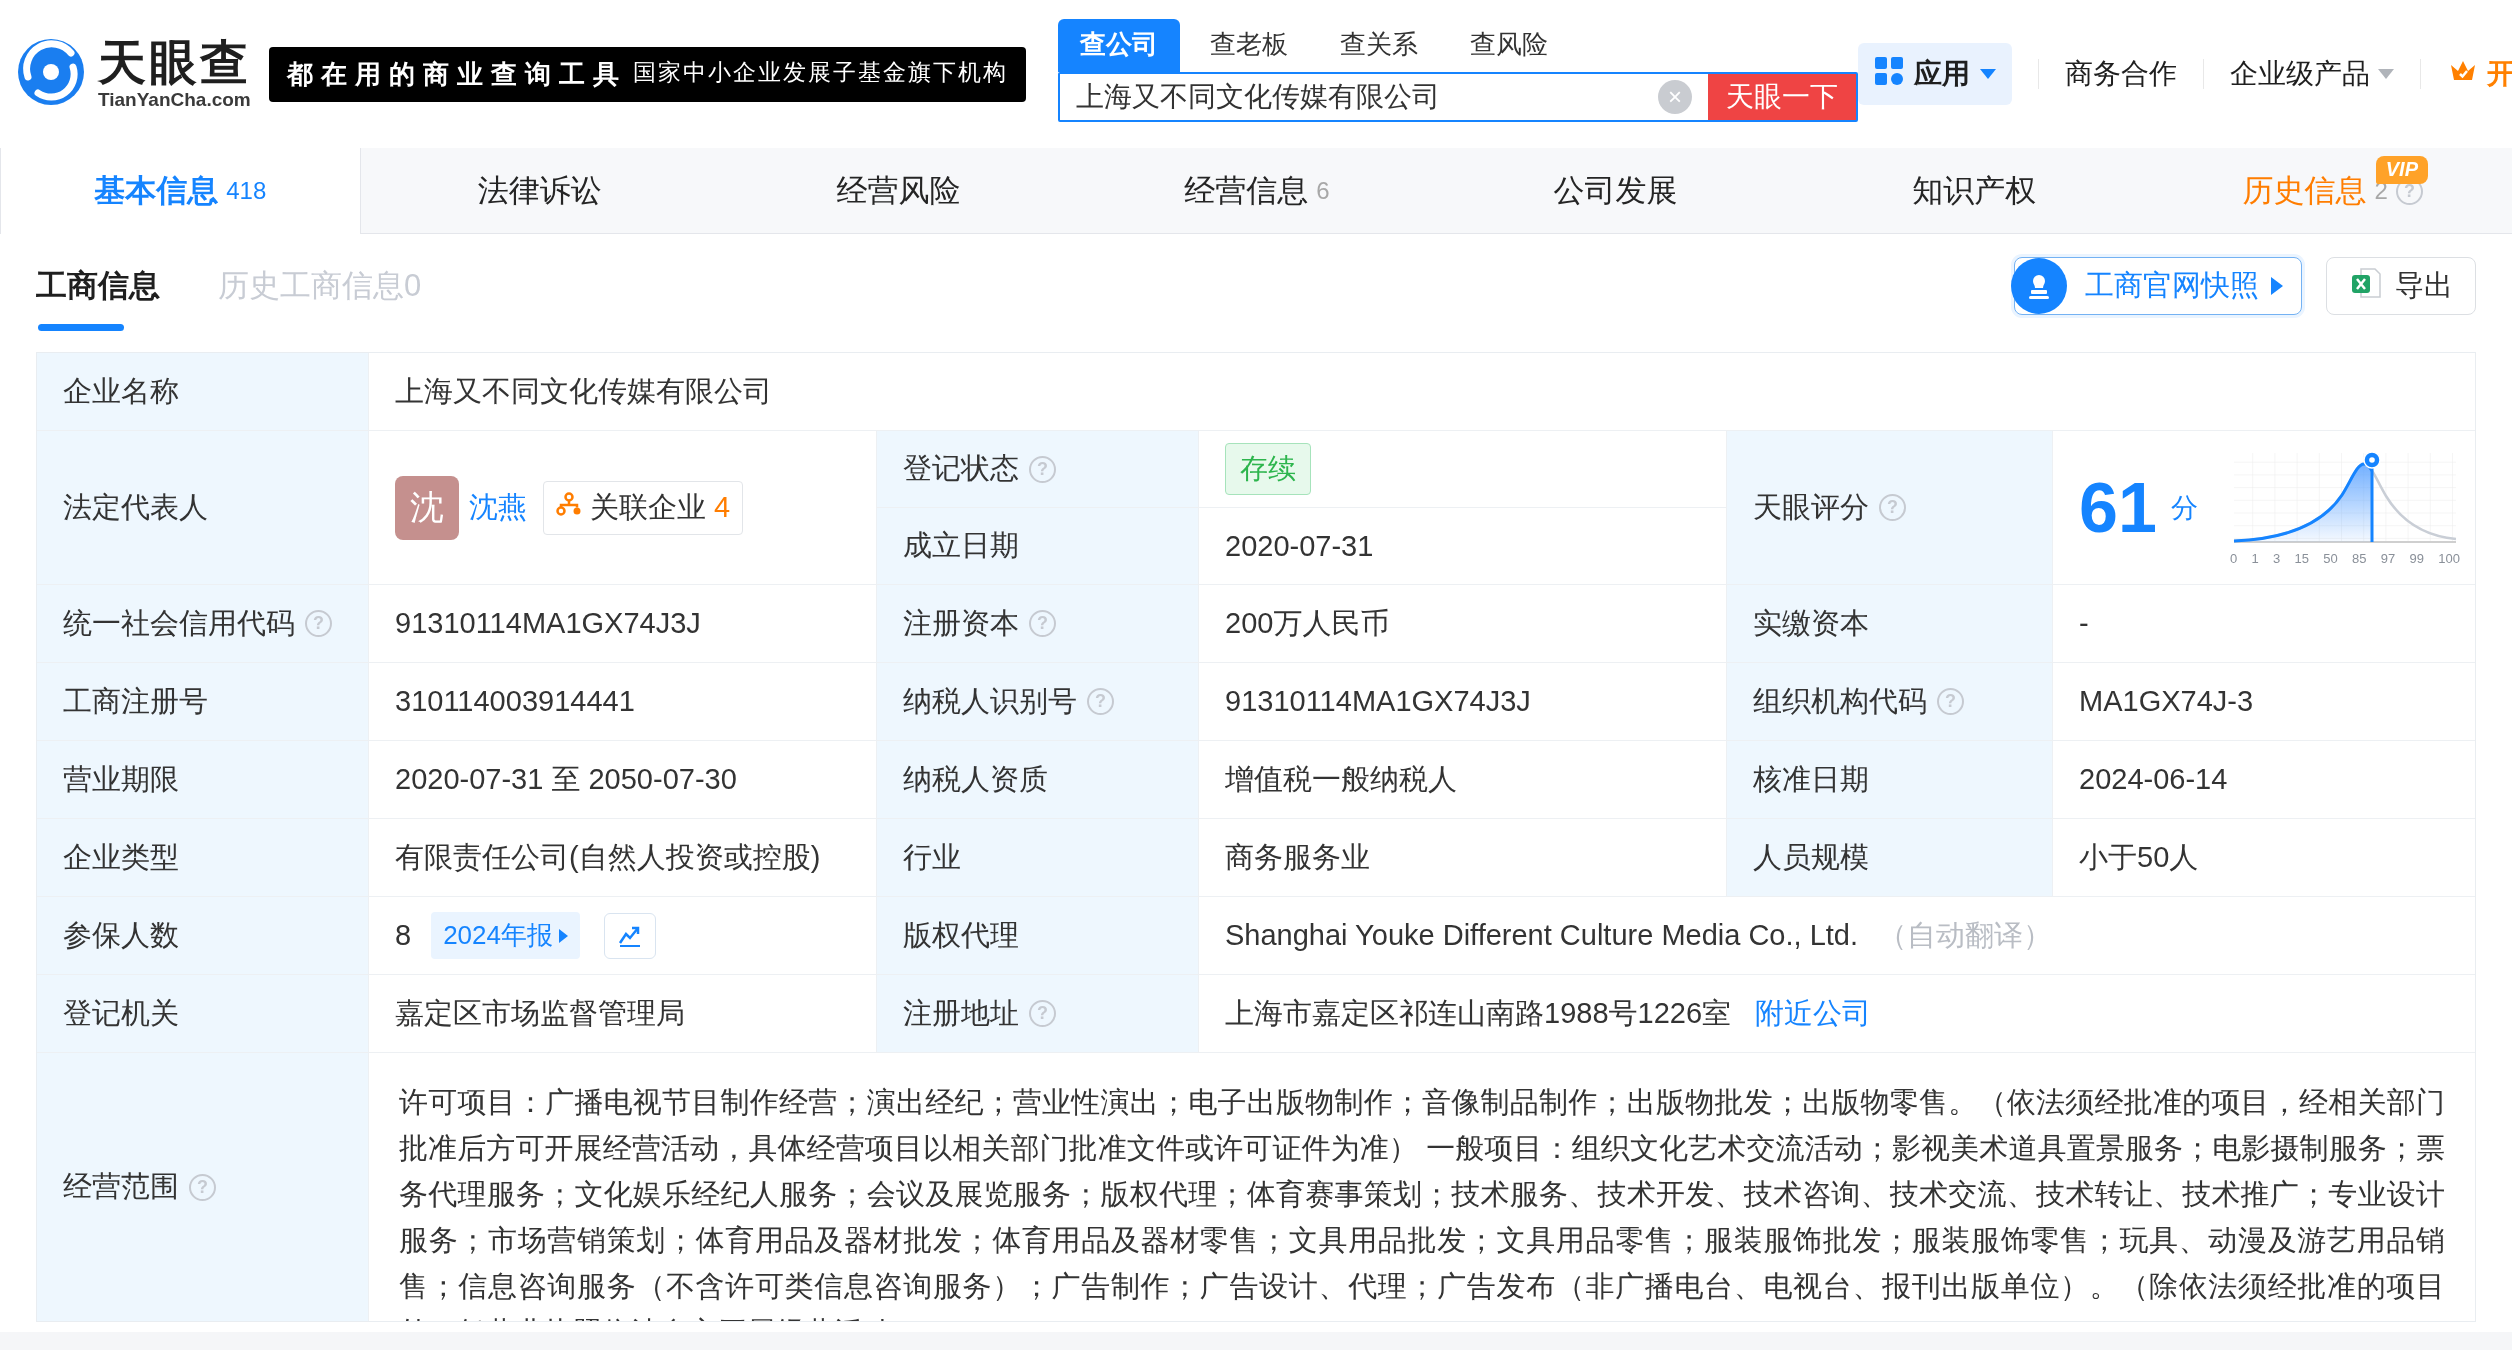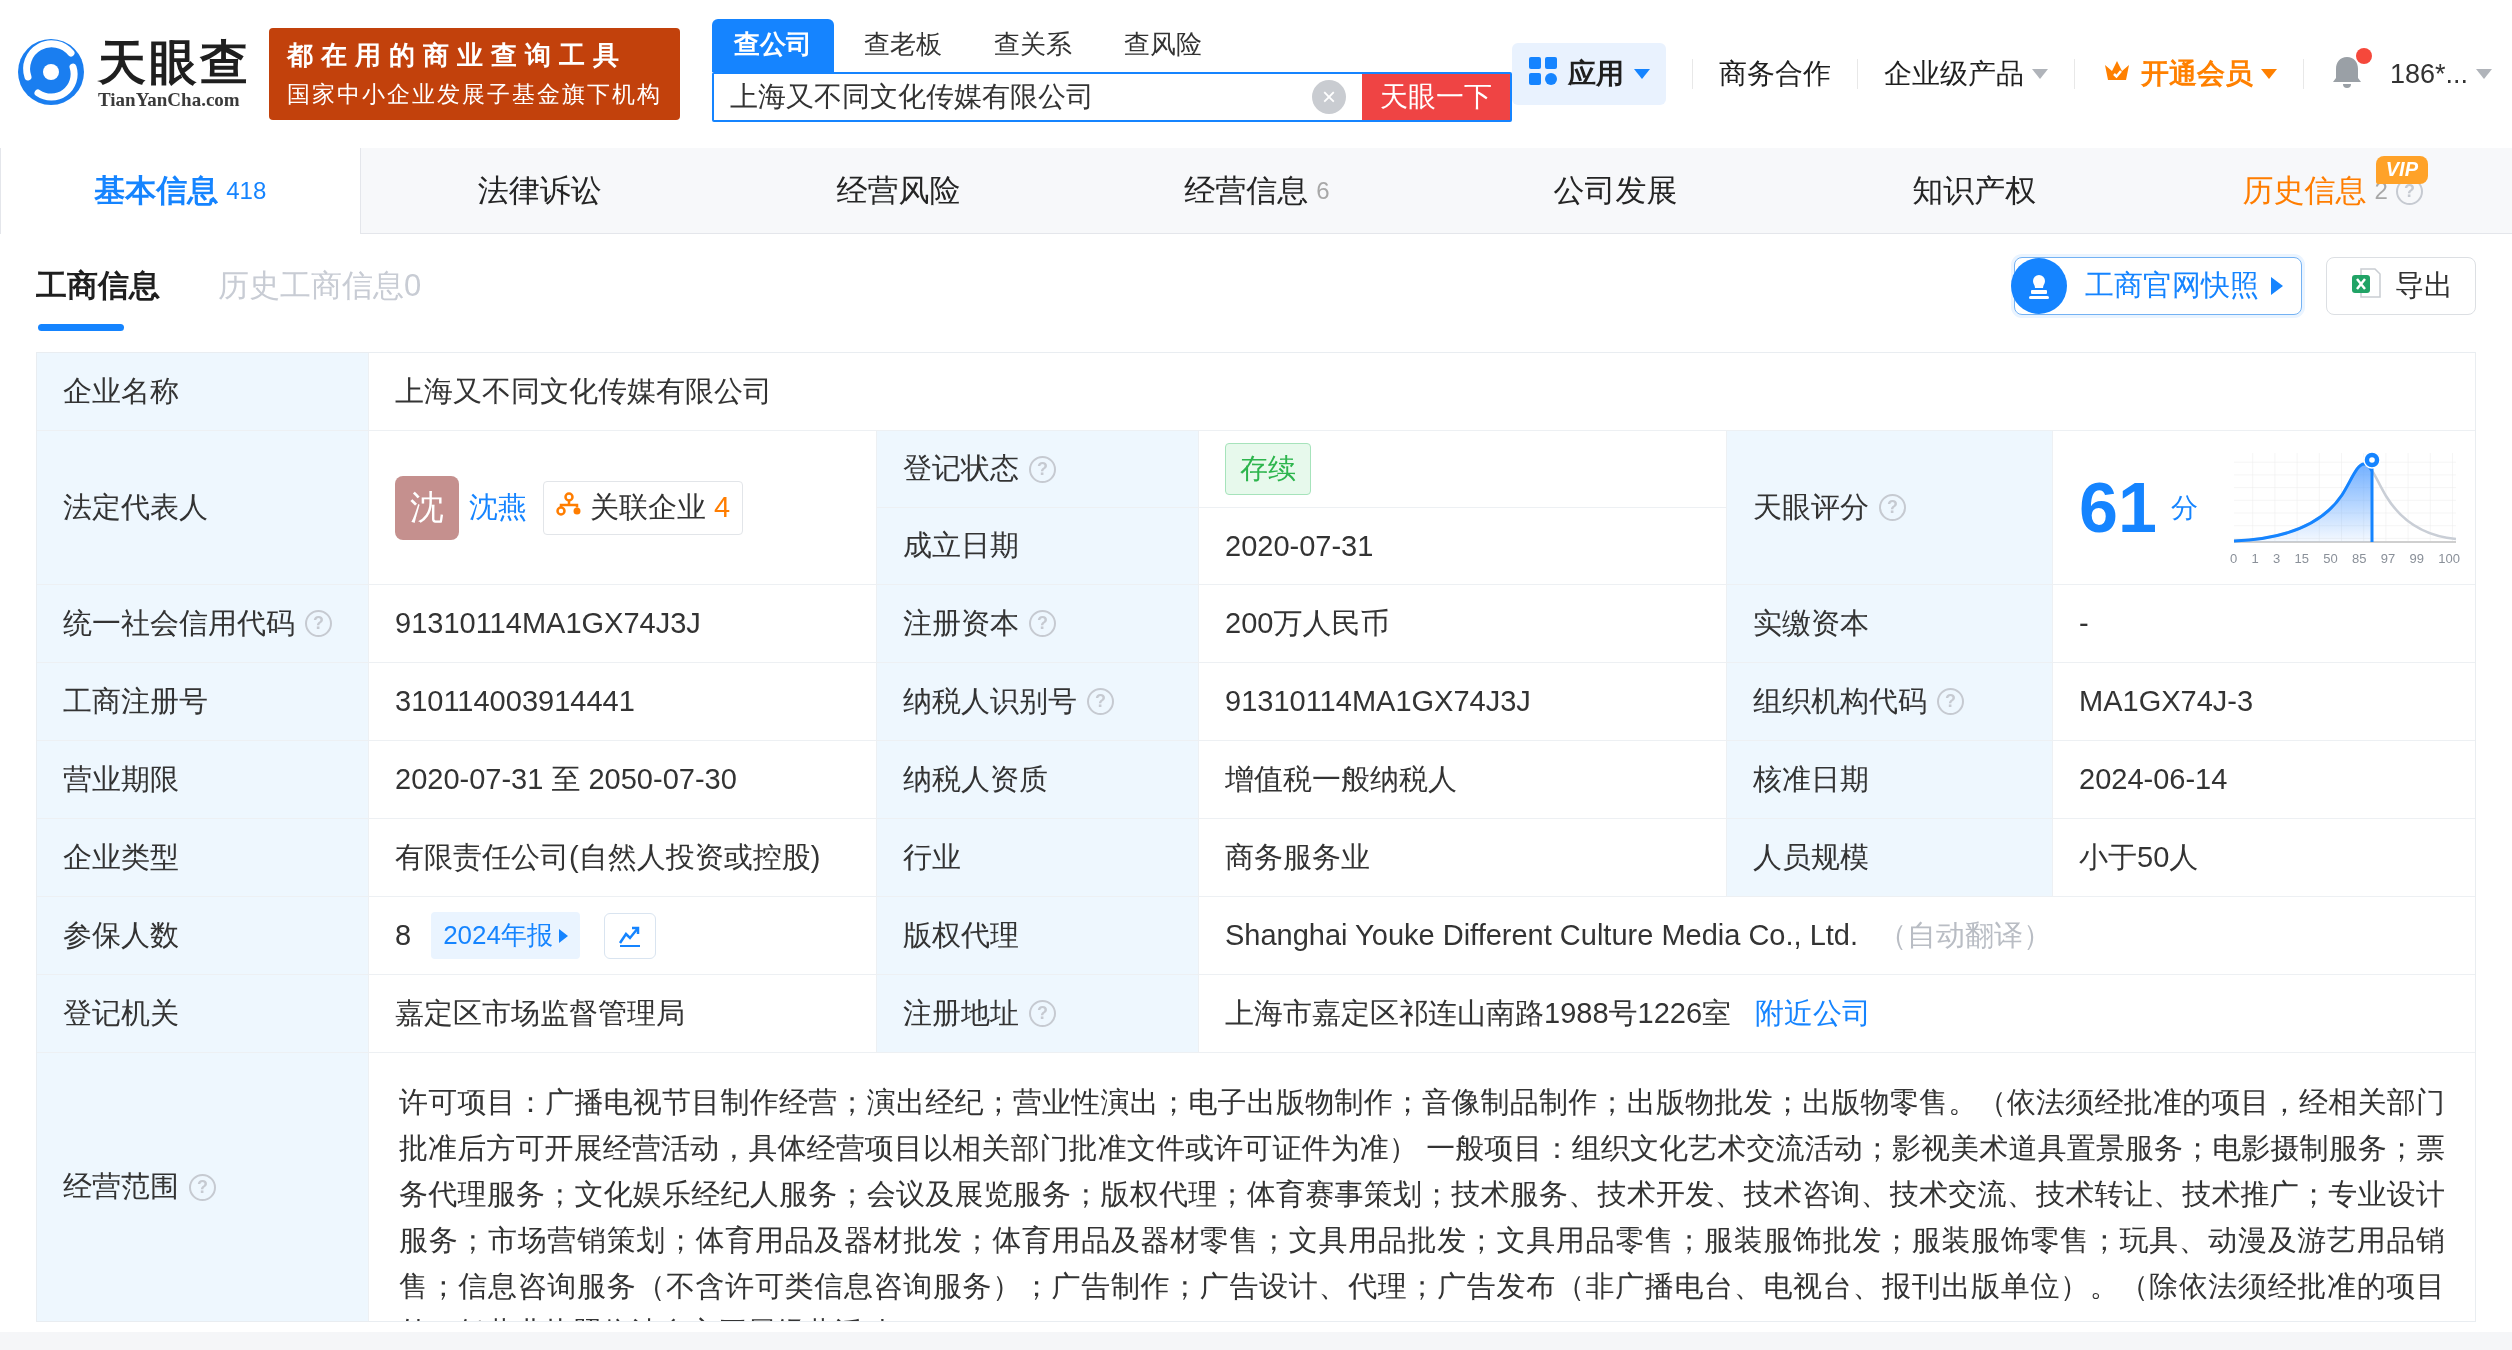--- a/index.html
+++ b/index.html
@@ -5,25 +5,25 @@
   * { margin:0; padding:0; box-sizing:border-box; }
   html,body { width:2512px; height:1350px; overflow:hidden; }
   body {
     font-family:"Liberation Sans","DejaVu Sans",sans-serif;
     color:#333; background:#fff; position:relative;
   }
 
   
   .top-header { display:flex; align-items:center; height:148px; padding:0 40px 0 16px; background:#fff; }
   .logo { display:flex; align-items:center; gap:12px; flex:none; }
-  .logo-text { display:flex; flex-direction:column; line-height:1.05;font-family:Liberation Serif, serif; }
+  .logo-text { display:flex; flex-direction:column; line-height:1.05; }
   .logo-cn { font-size:48px; font-weight:bold; color:#1f1f1f; letter-spacing:3px; }
   .logo-en { font-size:19px; font-weight:bold; color:#3a3a3a; margin-top:2px; }
-  .brand-banner { margin-left:18px; background:#c2410c; color:#fff; border-radius:4px;
-    padding:10px 18px; display:flex; flex-direction:column; justify-content:center; gap:6px; flex:none; }
+  .brand-banner { margin-left:18px; background:#000000; color:#fff; border-radius:4px;
+    padding:10px 18px; display:flex; flex-direction:row; justify-content:center; gap:6px; flex:none; }
   .banner-l1 { font-size:26px; letter-spacing:8px; font-weight:bold; }
   .banner-l2 { font-size:23px; letter-spacing:2px; }
 
   .search-area { margin-left:32px; flex:none; width:800px; }
   .search-tabs { display:flex; align-items:flex-end; gap:8px; height:46px; }
   .search-tab { font-size:26px; color:#333; padding:8px 22px 10px; cursor:pointer; }
   .search-tab.active { background:#1584ff; color:#fff; border-radius:6px 6px 0 0; font-weight:bold; }
   .search-box { display:flex; height:50px; border:2px solid #1584ff; border-radius:2px; }
   .search-input { flex:1; border:none; outline:none; font-size:28px; color:#333; padding:0 56px 0 16px;
     font-family:"Liberation Sans","DejaVu Sans",sans-serif; min-width:0; }

